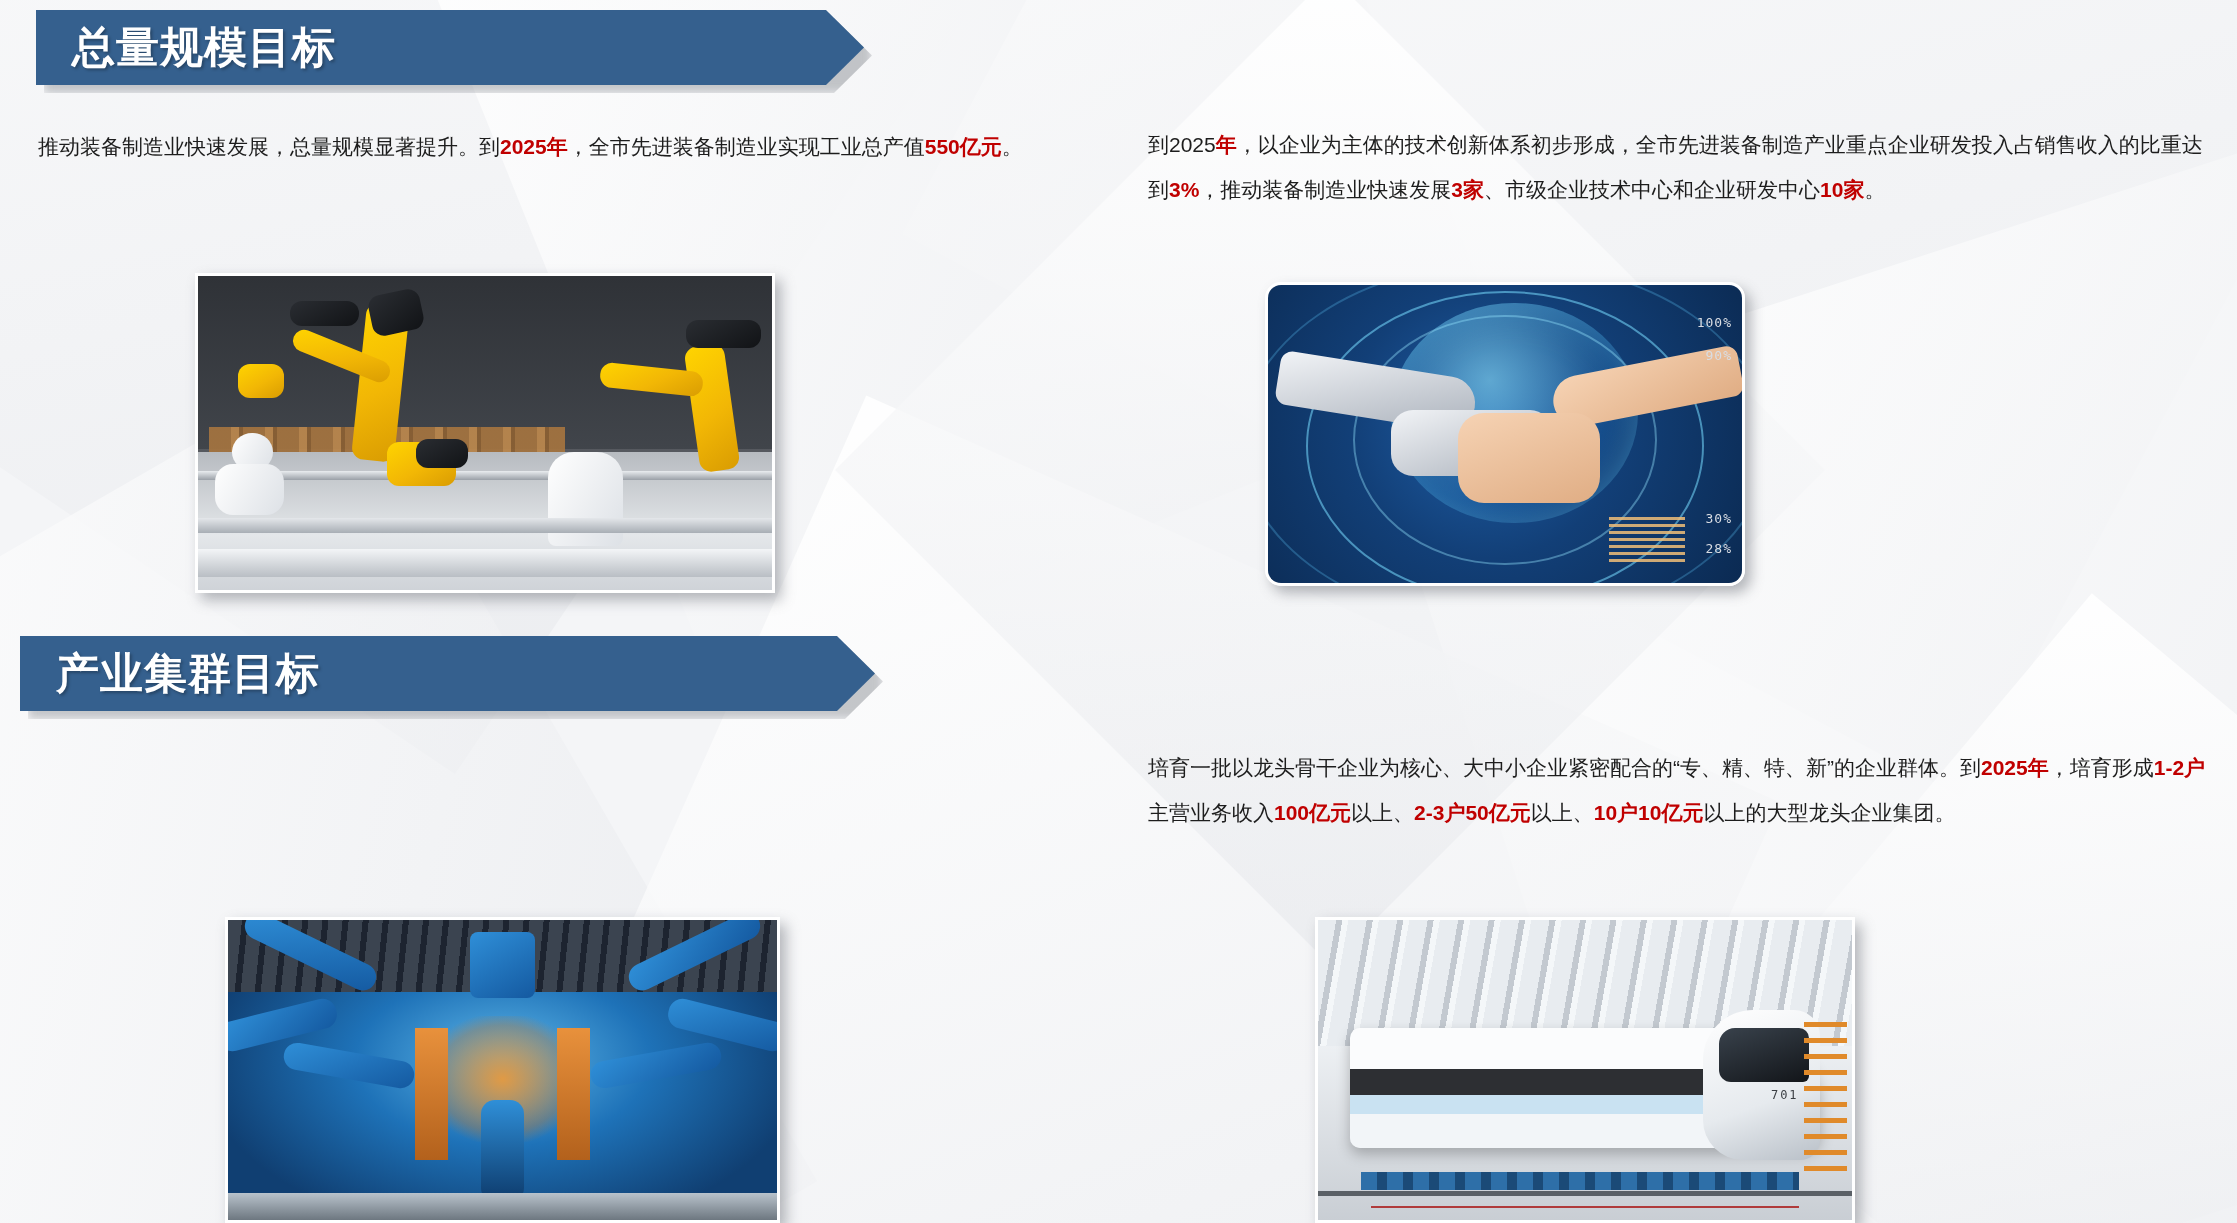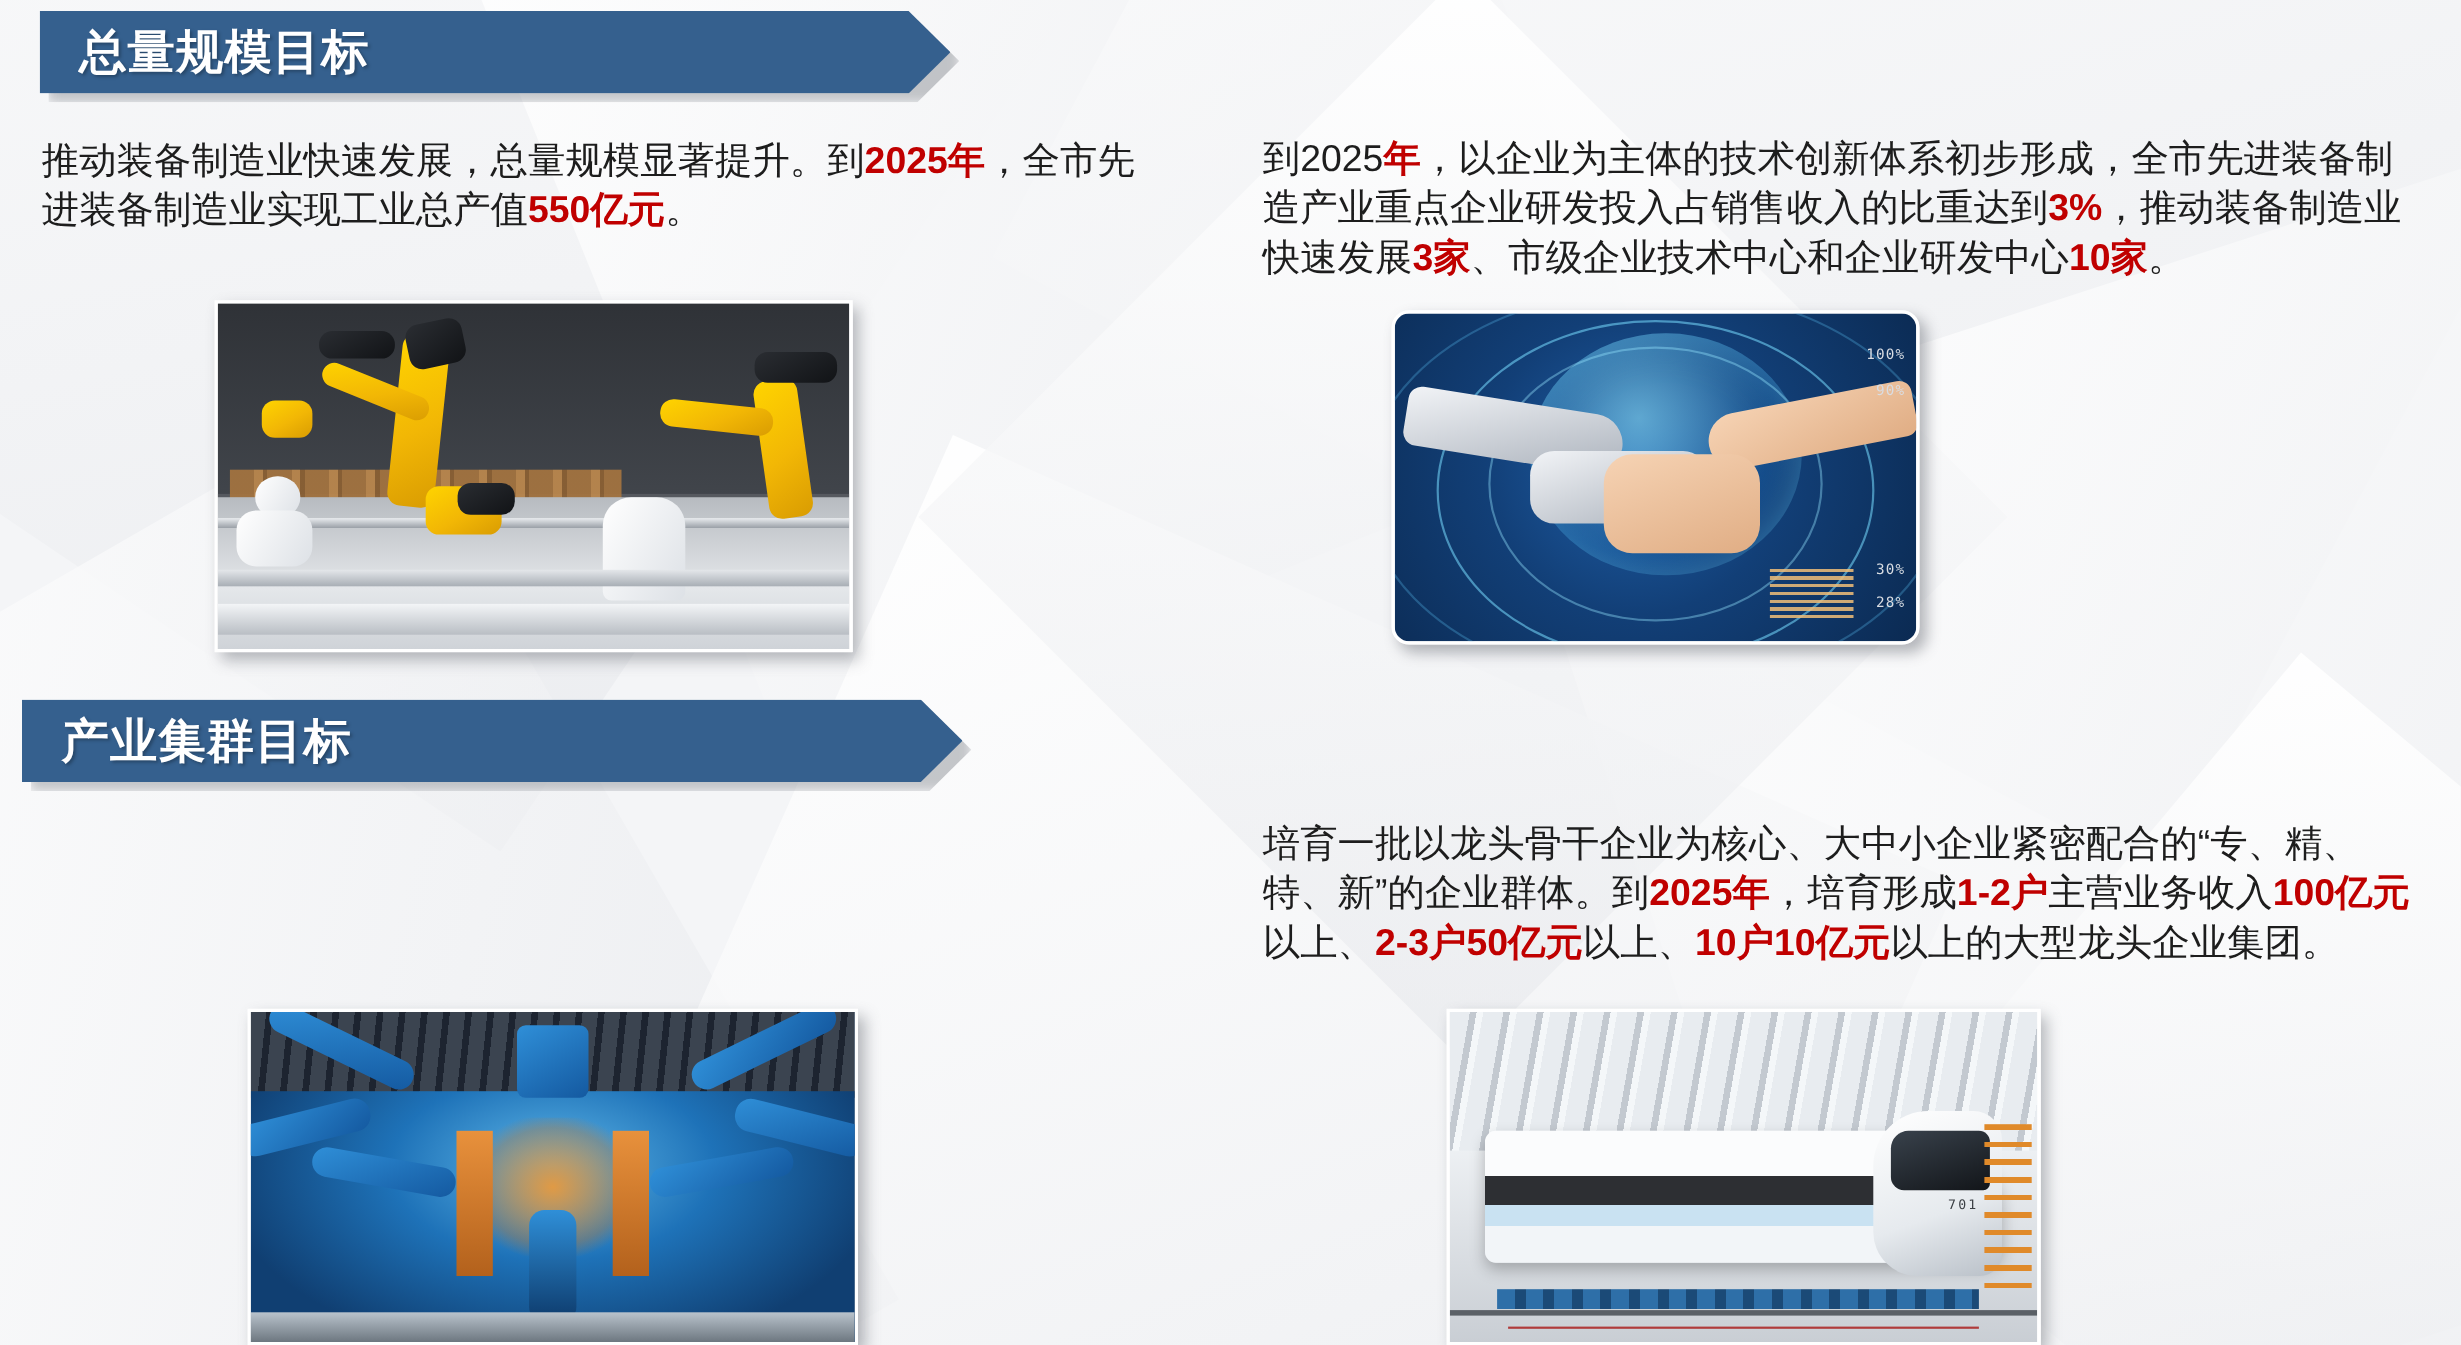--- a/index.html
+++ b/index.html
@@ -72,21 +72,21 @@
     font-size: 43px;
     font-weight: bold;
     letter-spacing: 1px;
     margin-left: 36px;
     white-space: nowrap;
     text-shadow: 2px 2px 3px rgba(0,0,0,.28);
   }
 
   
   .body-text {
-    font-size: 34px;
+    font-size: 21px;
     line-height: 45px;
     color: #1d1d1d;
     font-weight: 500;
   }
   .body-text .hl { color: #c00000; font-weight: bold; }
 
   
   .photo {
     position: absolute;
     border: 3px solid #ffffff;

